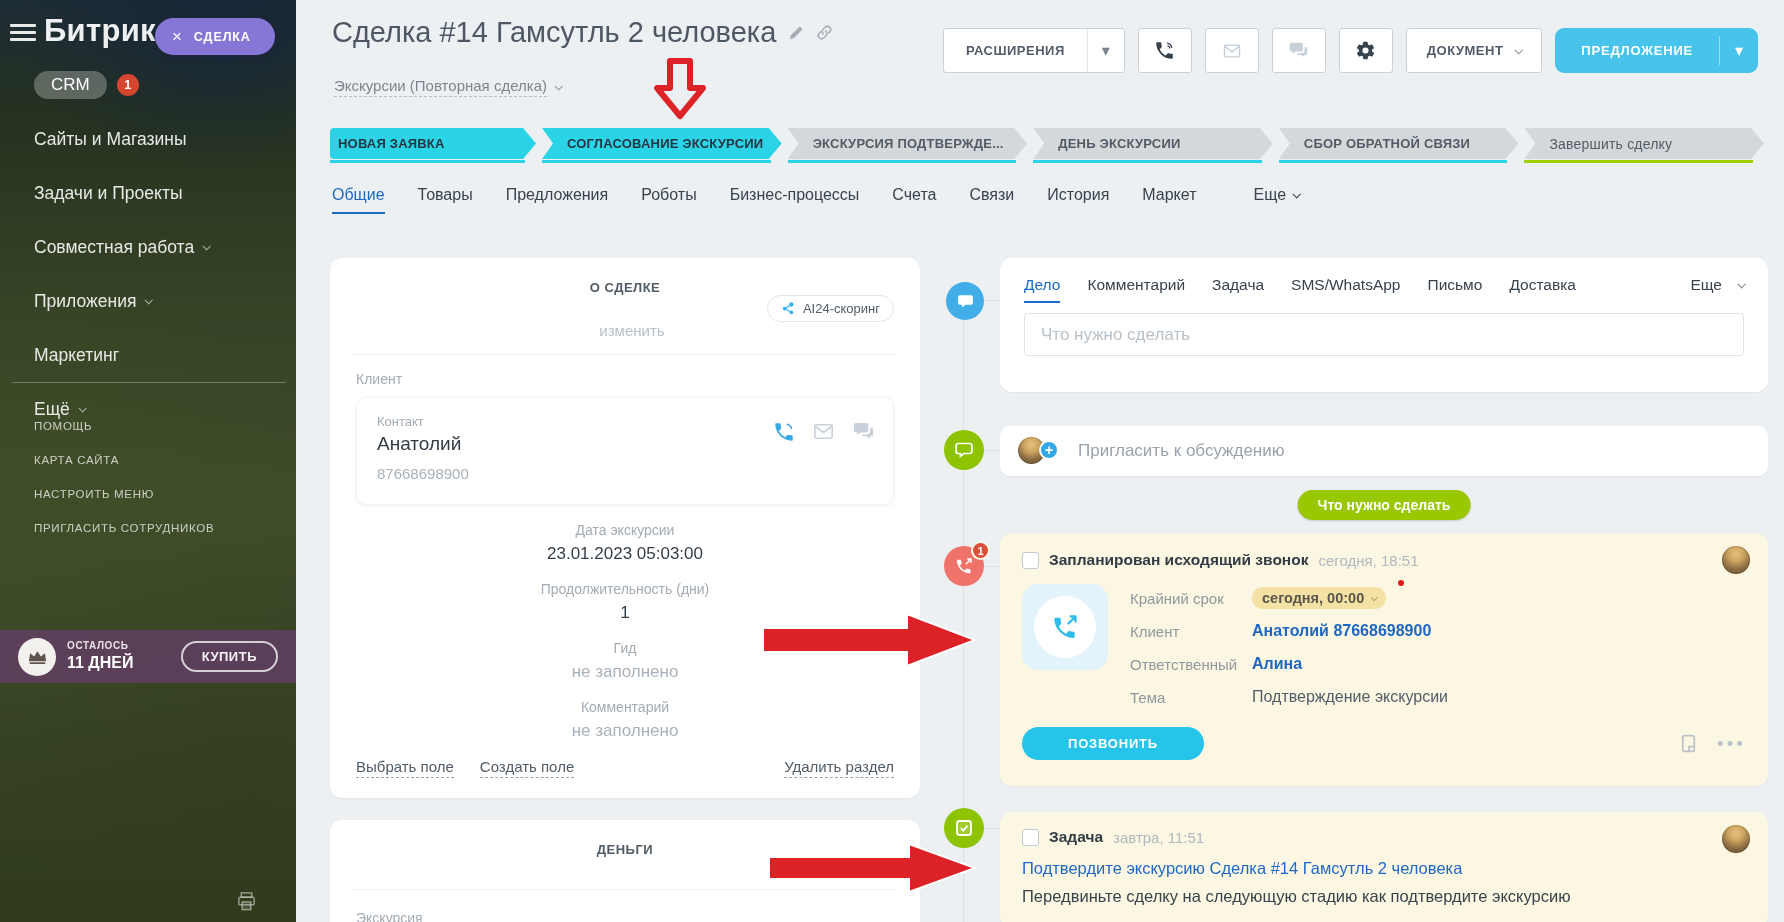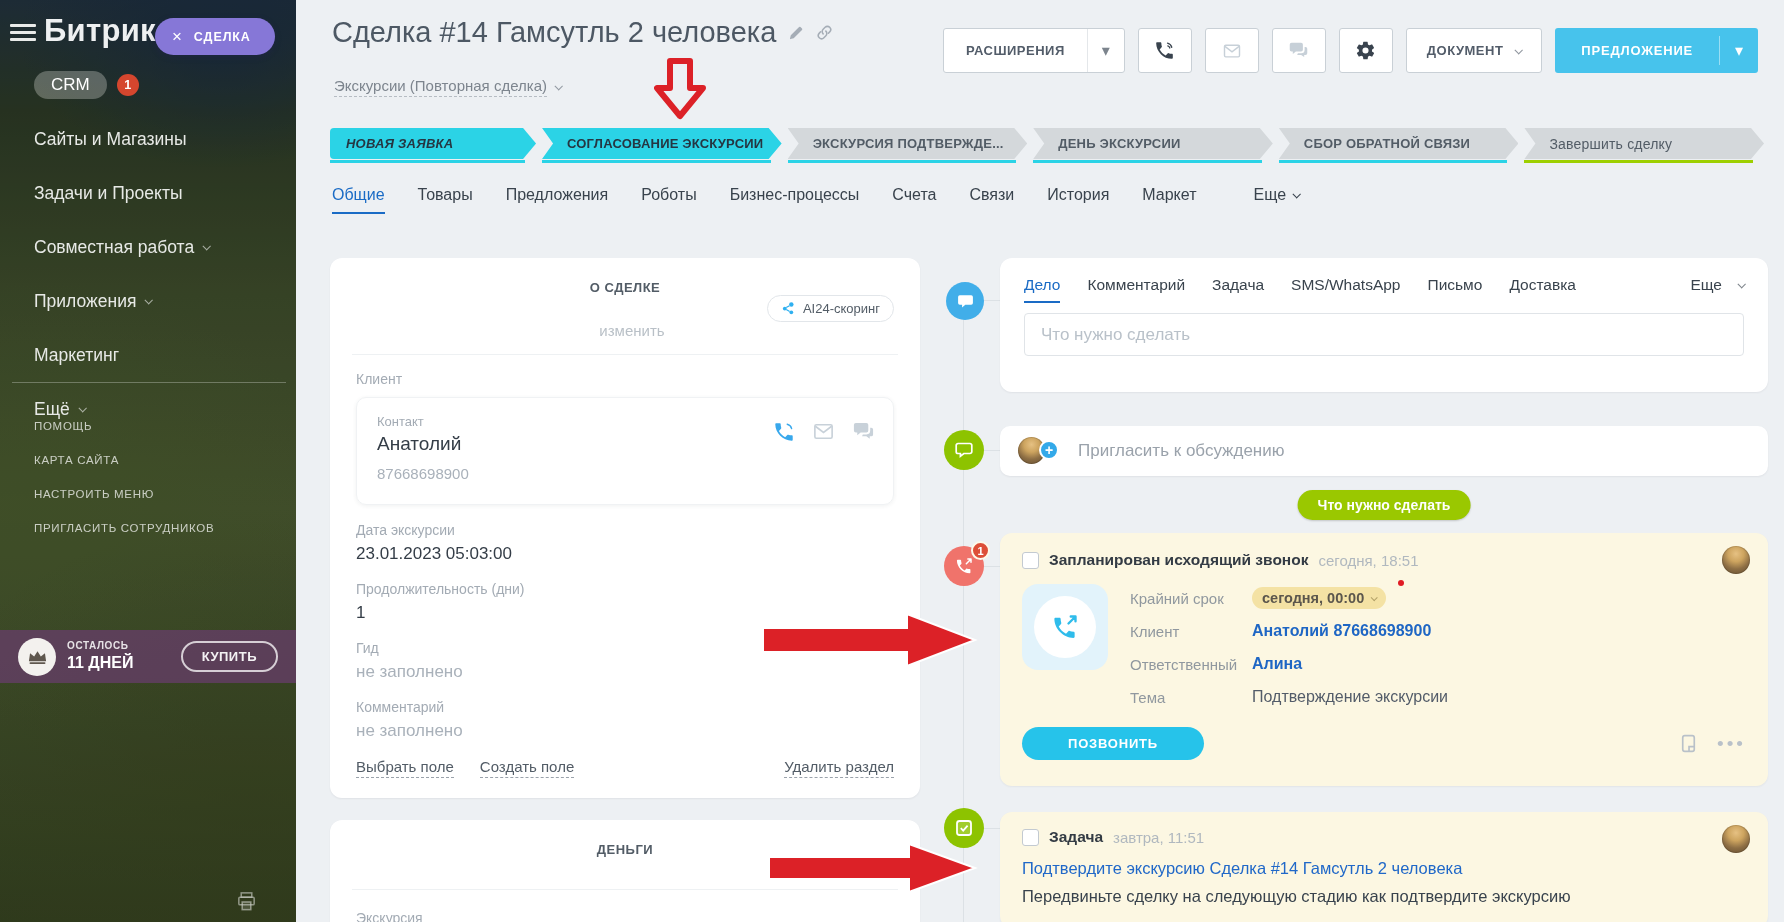--- a/index.html
+++ b/index.html
@@ -53,32 +53,32 @@
 
   .toolbar { position:absolute; right:26px; top:28px; display:flex; gap:13px; height:45px; align-items:stretch; }
   .tb-btn { background:#fff; border:1px solid #c9d0d6; border-radius:3px; display:flex; align-items:center; justify-content:center; cursor:pointer; color:#39434e; }
   .tb-split { padding:0; }
   .tb-split .lab { padding:0 22px; font-size:13px; font-weight:700; letter-spacing:.5px; color:#525c69; }
   .tb-split .sep { width:1px; align-self:stretch; background:#e4e7ea; }
   .tb-split .car { width:36px; display:flex; align-items:center; justify-content:center; color:#7c848d; }
   .tb-ico { width:54px; }
   .tb-ico.dim { color:#c7d0d8; }
   .tb-doc { padding:8px 20px; gap:10px; font-size:13px; font-weight:700; letter-spacing:.5px; color:#525c69; }
-  .tb-primary { background:#47c3ec; border:none; border-radius:3px; display:flex; align-items:stretch; color:#fff; cursor:pointer; }
+  .tb-primary { background:#47c3ec; border:none; border-radius:9px; display:flex; align-items:stretch; color:#fff; cursor:pointer; }
   .tb-primary .lab { padding:0 26px; display:flex; align-items:center; font-size:13px; font-weight:700; letter-spacing:.8px; }
   .tb-primary .sep { width:1px; background:rgba(255,255,255,.45); margin:8px 0; }
   .tb-primary .car { width:38px; display:flex; align-items:center; justify-content:center; }
 
   
   .stages { position:absolute; left:34px; right:20px; top:128px; display:flex; gap:6px; }
   .stage { flex:1; cursor:pointer; }
   .stage:first-child { flex:.86; }
   .stage-body { height:31px; display:flex; align-items:center; padding-left:25px; font-size:13px; font-weight:700; letter-spacing:.2px; white-space:nowrap; overflow:hidden;
     clip-path:polygon(0 0,calc(100% - 13px) 0,100% 50%,calc(100% - 13px) 100%,0 100%,11px 50%); }
-  .stage:first-child .stage-body { clip-path:polygon(0 0,calc(100% - 13px) 0,100% 50%,calc(100% - 13px) 100%,0 100%); border-radius:4px 0 0 4px; padding-left:16px;font-style:italic; }
+  .stage:first-child .stage-body { clip-path:polygon(0 0,calc(100% - 13px) 0,100% 50%,calc(100% - 13px) 100%,0 100%); border-radius:4px 0 0 4px; padding-left:8px; }
   .stage.done .stage-body,.stage.current .stage-body { background:#2bd3e6; color:#253642; }
   .stage.future .stage-body,.stage.final .stage-body { background:#d4d8db; color:#525c66; }
   .stage.final .stage-body { font-weight:400; font-size:14px; }
   .stage-under { height:3px; margin-top:1px; width:calc(100% - 11px); }
   .stage.done .stage-under,.stage.current .stage-under,.stage.future .stage-under { background:#2bd3e6; }
   .stage.final .stage-under { background:#9dcf00; }
 
   
   .tabs { position:absolute; left:36px; top:186px; display:flex; gap:33px; align-items:center; font-size:16px; color:#39434d; }
   .tab { cursor:pointer; position:relative; white-space:nowrap; }
@@ -95,21 +95,21 @@
   .ai-pill { margin-left:auto; display:flex; align-items:center; gap:7px; border:1px solid #e2e6ea; border-radius:15px; padding:5px 13px; font-size:13px; color:#525c66; cursor:pointer; }
   .edit-link { margin-left:14px; font-size:15px; color:#b9c0c7; cursor:pointer; }
   .card-div { height:1px; background:#eef1f3; margin:15px -4px 0; }
   .fld-label { font-size:14px; color:#a3abb4; }
   .client-label { margin-top:16px; }
   .contact-card { margin-top:10px; border:1px solid #f0f2f4; border-radius:10px; box-shadow:0 1px 4px rgba(40,50,60,.07); padding:16px 20px 22px; position:relative; }
   .contact-name { font-size:19px; color:#343d47; margin-top:4px; }
   .contact-phone { font-size:15px; color:#a9b1ba; margin-top:10px; }
   .contact-icons { position:absolute; right:18px; top:22px; display:flex; gap:17px; align-items:center; }
   .c-ico { cursor:pointer; display:flex; }
-  .field { margin-top:17px; }
+  .field { margin-top:17px;text-align:center; }
   .field .val { font-size:17px; color:#343d47; margin-top:6px; }
   .field.empty .val { color:#a9b1ba; }
   .field-links { position:absolute; left:26px; right:26px; bottom:20px; display:flex; gap:26px; font-size:15px; color:#525c66; }
   .dash-link { border-bottom:1px dashed #9aa2ab; padding-bottom:2px; cursor:pointer; }
   .field-links .right { margin-left:auto; }
   .money-card { position:absolute; left:34px; top:820px; width:590px; height:140px; padding:22px 26px; }
   .money-label { margin-top:20px; }
 
   
   .rail-v { position:absolute; left:667px; top:300px; bottom:0; width:1px; background:#dce1e5; }

